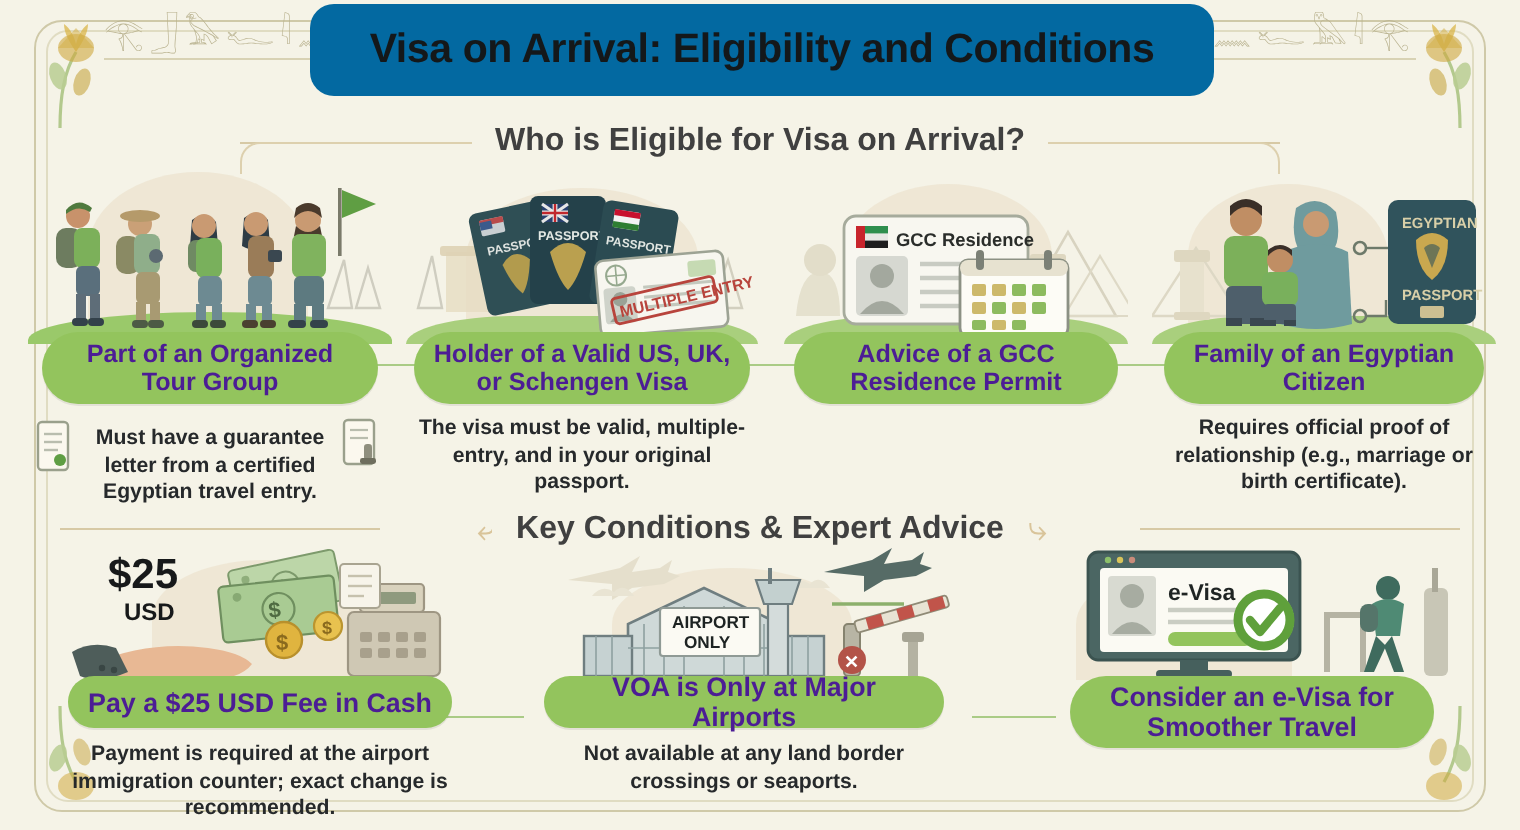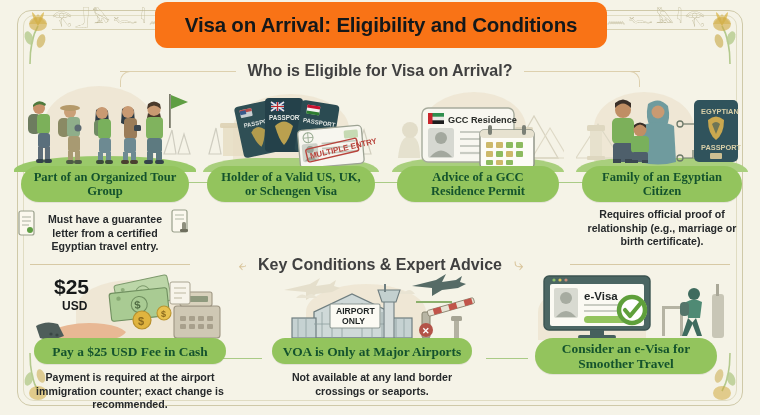--- a/index.html
+++ b/index.html
@@ -46,21 +46,21 @@
   .lotus { position: absolute; width: 34px; height: 58px; }
   .lotus.tl { left: 22px; top: 8px; }
   .lotus.tr { right: 22px; top: 8px; transform: scaleX(-1); }
   .lotus.bl { left: 22px; bottom: 6px; transform: scaleY(-1); }
   .lotus.br { right: 22px; bottom: 6px; transform: scale(-1,-1); }
 
   
   .title-pill {
     position: absolute; left: 155px; top: 2px;
     width: 452px; height: 46px;
-    background: #f97316;
+    background: #0369a1;
     border-radius: 12px;
     display: flex; align-items: center; justify-content: center;
     z-index: 6;
   }
   .title-pill span {
     font-size: 20.5px; font-weight: bold; color: #14181a;
     letter-spacing: -0.2px;
   }
 
   
@@ -98,21 +98,21 @@
   .pill {
     position: relative; z-index: 3;
     background: #93c45d;
     border-radius: 18px;
     display: flex; align-items: center; justify-content: center;
     text-align: center;
     padding: 4px 8px;
     box-shadow: 0 1px 0 rgba(0,0,0,0.07);
   }
   .pill span {
-    font-size: 12.6px; font-weight: bold; color: #14532d; line-height: 1.12; font-family: Liberation Serif, serif;
+    font-size: 12.6px; font-weight: bold; color: #4c1d95; line-height: 1.12;
   }
   .desc {
     text-align: center; color: #26292b;
     font-size: 10.6px; line-height: 1.28; font-weight: 600;
     margin-top: 6px;
   }
   .connector {
     position: absolute; height: 1.4px; background: #aacb86; z-index: 1;
   }
   
@@ -330,20 +330,21 @@
           <g transform="rotate(-8 128 70)">
             <rect x="103" y="64" width="52" height="13" rx="2" fill="none" stroke="#b8443c" stroke-width="1.4"></rect>
             <text x="106" y="74" font-family="Liberation Sans, sans-serif" font-size="8" fill="#b8443c" font-weight="bold">MULTIPLE ENTRY</text>
           </g>
         </g>
       </svg>
     </div>
     <div class="pill" style="width:168px; height:36px; margin-top:-6px;">
       <span>Holder of a Valid US, UK, or Schengen Visa</span>
     </div>
+    <div class="desc" style="width:168px;">The visa must be valid, multiple-entry, and in your original passport.</div>
   </div>
 
   <div class="card" style="left:392px; top:80px; width:172px;">
     <div class="art" style="height:92px;">
       <div class="halo" style="width:104px; height:72px; left:30px; bottom:8px;"></div>
       <div class="ground ground2" style="height:14px;"></div>
       <svg viewBox="0 0 172 92" style="position:absolute; left:0; top:0; width:172px; height:92px;">
 
         <path d="M118 78 L142 36 L166 78 Z" fill="none" stroke="#d8d3c0" stroke-width="1.3"></path>
         <path d="M140 78 L158 48 L176 78 Z" fill="none" stroke="#ded9c6" stroke-width="1.1"></path>

